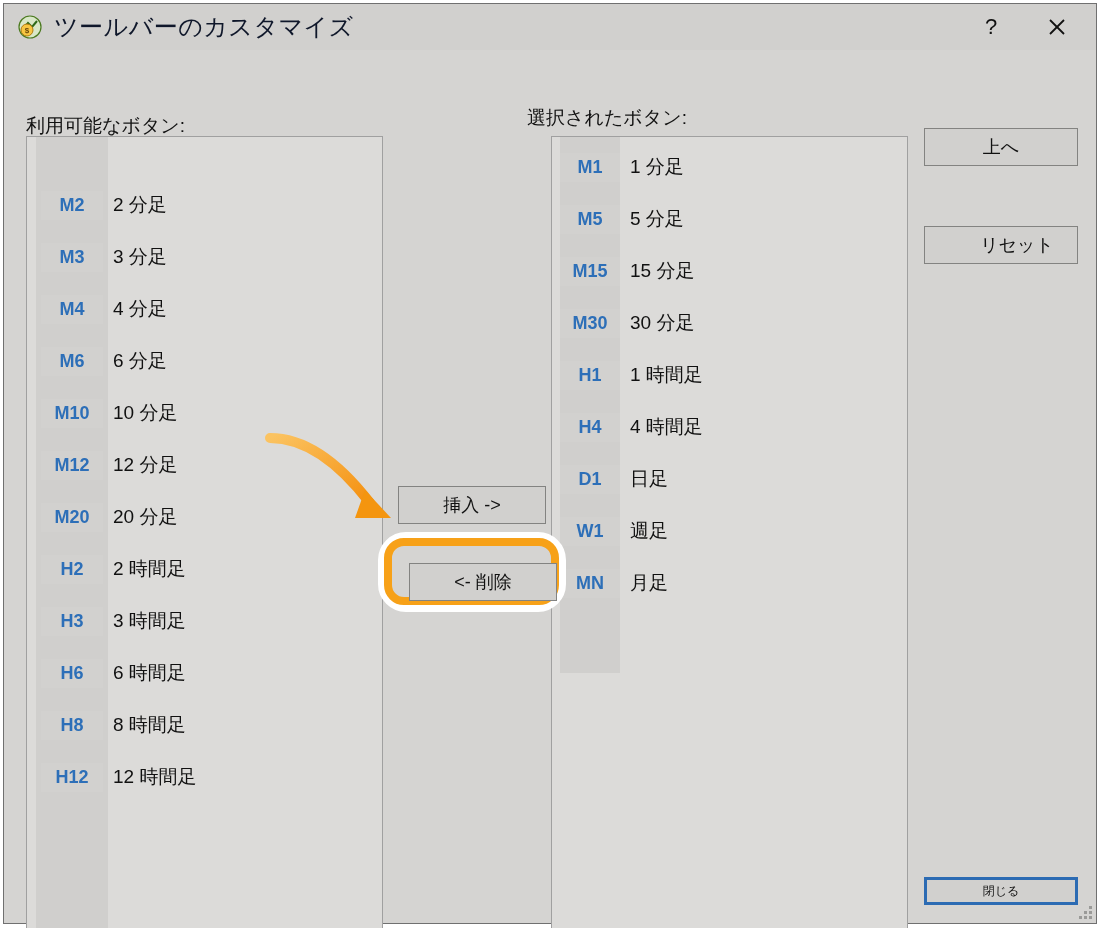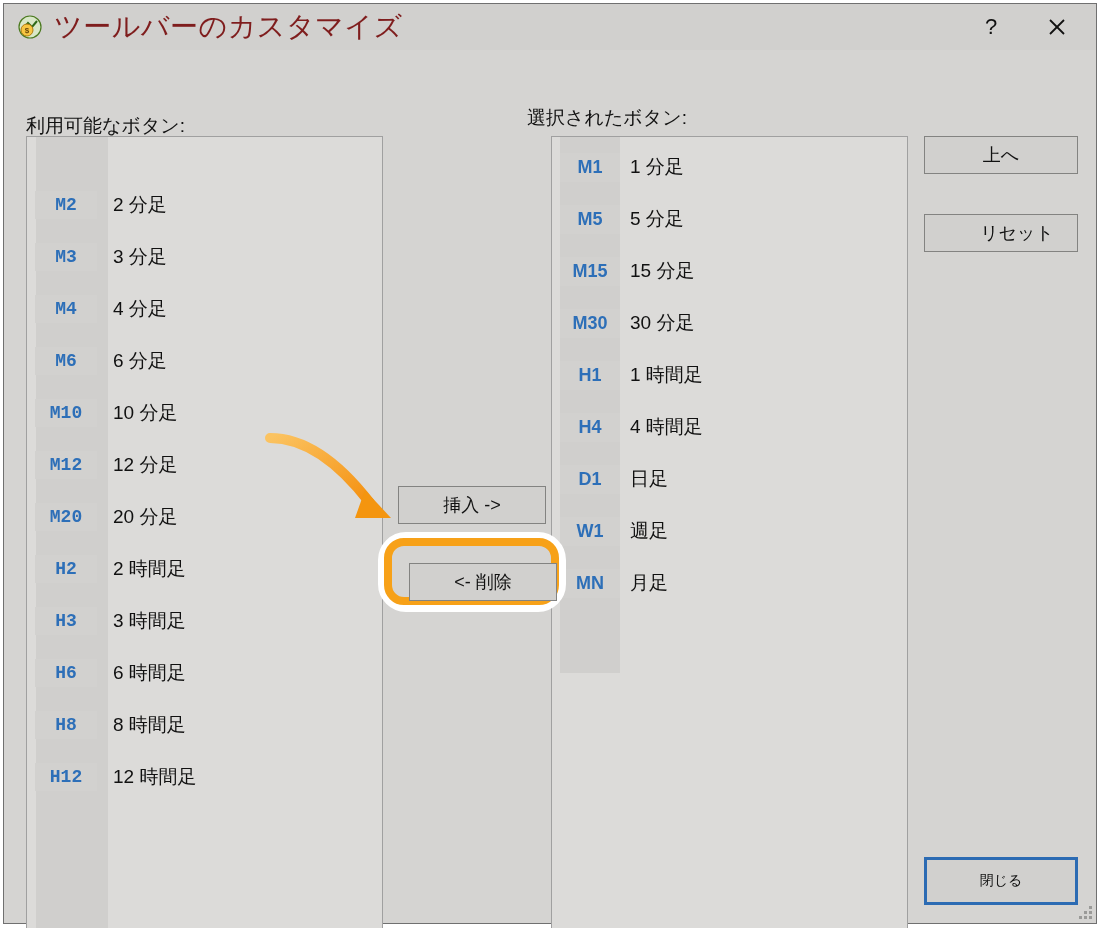--- a/index.html
+++ b/index.html
@@ -25,22 +25,22 @@
       padding: 0 6px 0 12px;
       background: #d1d0ce;
     }
     .titlebar .icon-wrap {
       width: 28px; height: 28px;
       display: flex; align-items: center; justify-content: center;
       margin-right: 10px;
     }
     .titlebar .title {
       flex: 1;
-      font-size: 28px;
-      color: #7f1d1d;
+      font-size: 24px;
+      color: #0f172a;
       letter-spacing: 0.5px;
     }
     .titlebar .ctrl {
       width: 66px; height: 46px;
       display: flex; align-items: center; justify-content: center;
       font-size: 20px;
       color: #111;
       background: transparent;
       border: none;
       cursor: pointer;
@@ -79,21 +79,21 @@
       width: 62px;
       text-align: center;
       font-size: 18px;
       font-weight: 600;
       color: #2d6fb8;
       background: #d2d1cf;
       padding: 4px 0;
     }
     .listbox.left .list-item .code-col {
       width: 68px;
-      display: flex; justify-content: flex-start; font-family: Liberation Mono, monospace;
+      display: flex; justify-content: flex-end;
     }
     .listbox.right .list-item .code-col {
       width: 60px;
       display: flex; justify-content: flex-end;
     }
     .list-item .desc {
       font-size: 19px;
       color: #111;
       padding-left: 10px;
     }
@@ -147,34 +147,34 @@
     }
     .btn.remove {
       position: absolute;
       top: 502px; left: 394px;
       z-index: 5;
       margin: 11px;
     }
 
     .side-buttons {
       position: absolute;
-      top: 86px; right: 18px;
+      top: 78px; right: 18px;
       width: 154px;
     }
     .side-buttons .btn {
       width: 154px;
       margin-bottom: 20px;
     }
-    .side-buttons .btn.reset { margin-top: 40px; padding-left: 32px; }
+    .side-buttons .btn.reset { margin-top: 60px; padding-left: 32px; }
 
     .close-btn {
       position: absolute;
       bottom: 18px; right: 18px;
-      width: 154px; height: 48px;
-      font-size: 14px;
+      width: 154px; height: 28px;
+      font-size: 12px;
       background: #d1d0ce;
       border: 3px solid #2c6bb3;
       color: #111;
       cursor: pointer;
       font-family: inherit;
     }
 
     .arrow {
       position: absolute;
       top: 378px; left: 256px;

